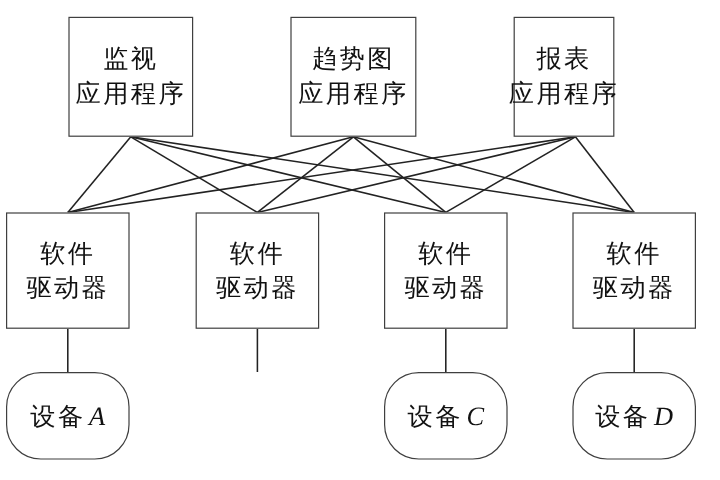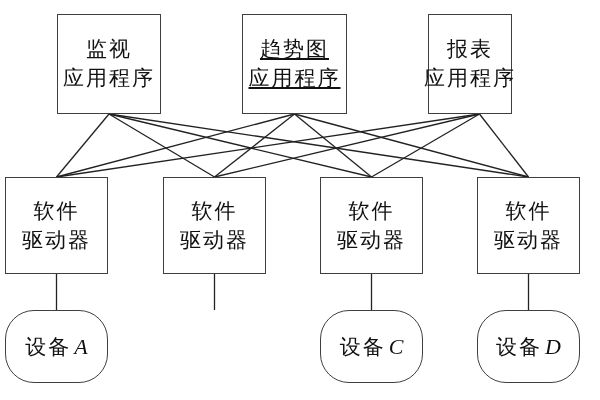--- a/index.html
+++ b/index.html
@@ -34,21 +34,21 @@
     display: block;
     font-size: 21px;
     line-height: 29px;
     letter-spacing: 2px;
     white-space: nowrap;
   }
   .dev-label { font-size: 21px; letter-spacing: 2px; white-space: nowrap; }
   .dev-letter { font-style: italic; letter-spacing: 0; margin-left: 3px; font-size: 22px; }
   
   .app-0 { left: 57px;  top: 14px; width: 104px; height: 100px; }
-  .app-1 { left: 242px; top: 14px; width: 105px; height: 100px; text-decoration: underline; }
+  .app-1 { left: 242px; top: 14px; width: 105px; height: 100px; }
   .app-2 { left: 428px; top: 14px; width: 84px; height: 100px; }
   .drv   { top: 177px; width: 103px; height: 97px; text-align: right; }
   .dev   { top: 310px; width: 103px; height: 73px; border-radius: 29px; }
   .col-0 { left: 5px; }
   .col-1 { left: 163px; }
   .col-2 { left: 320px; }
   .col-3 { left: 477px; }
 </style>
 </head>
 <body>

